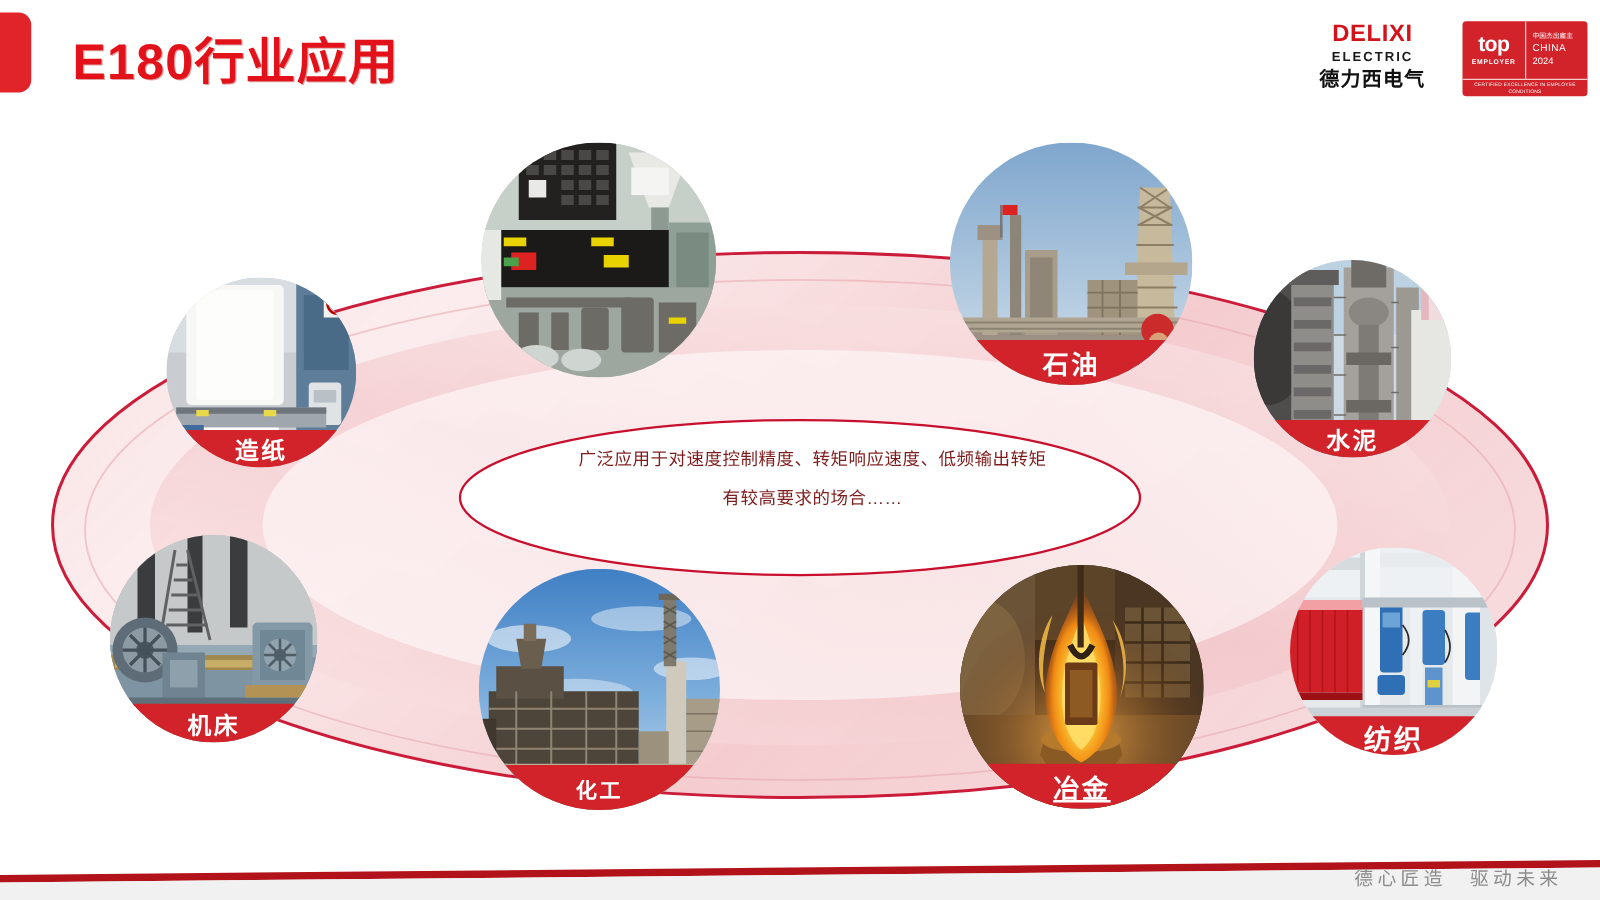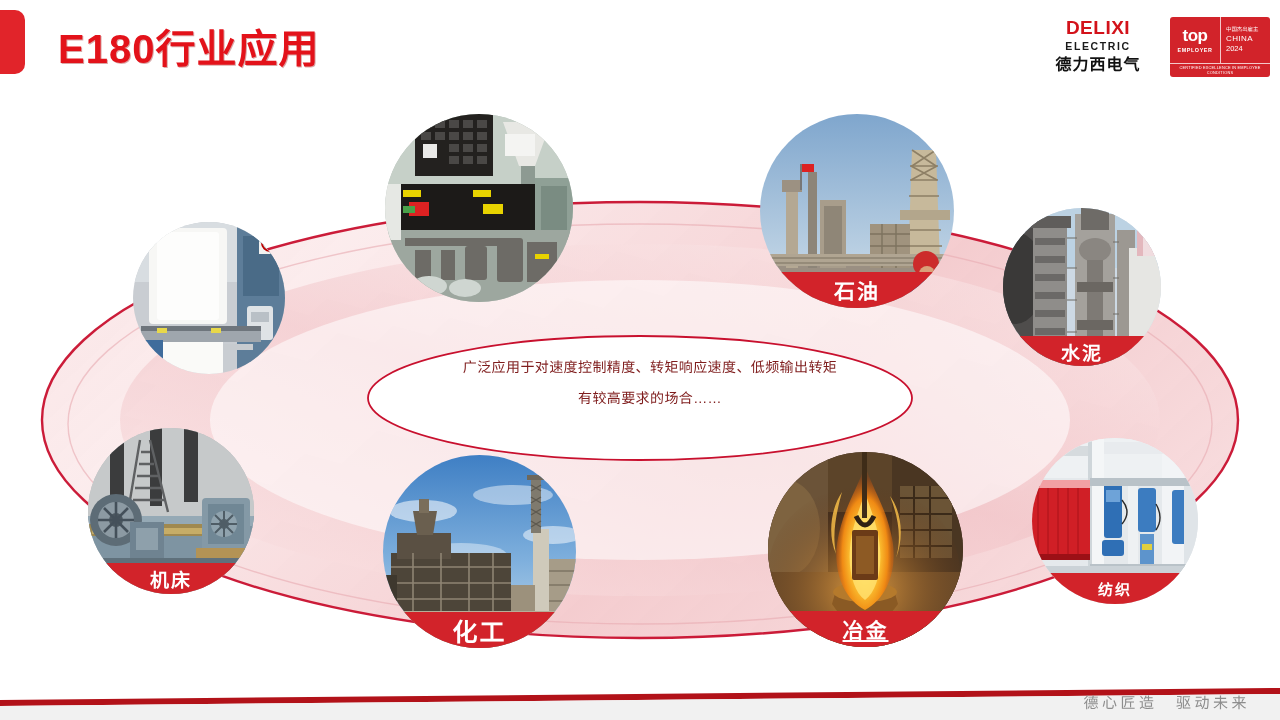--- a/index.html
+++ b/index.html
@@ -168,20 +168,21 @@
       <rect x="126" y="10" width="22" height="22" fill="#f2f2f0"></rect>
       <circle cx="137" cy="21" r="8" fill="#d9d9d6" stroke="#b00" stroke-width="2"></circle>
       <rect x="8" y="104" width="120" height="16" fill="#9fa6ad"></rect>
       <rect x="8" y="104" width="120" height="5" fill="#6e757c"></rect>
       <rect x="12" y="122" width="108" height="6" fill="#c7cbcf"></rect>
       <rect x="30" y="120" width="60" height="32" fill="#fafaf8"></rect>
       <rect x="0" y="118" width="30" height="34" fill="#3f6c9c"></rect>
       <rect x="24" y="106" width="10" height="5" fill="#e8d84a"></rect>
       <rect x="78" y="106" width="10" height="5" fill="#e8d84a"></rect>
     </svg>
+    <div class="label" style="height:30px;font-size:19px;">造纸</div>
   </div>
 
   <div class="node" style="left:385px;top:114px;width:188px;height:188px;">
     <svg class="photo" viewBox="0 0 188 188" preserveAspectRatio="none">
       <rect width="188" height="188" fill="#b8c3bc"></rect>
       <rect x="0" y="0" width="188" height="70" fill="#c6d0c8"></rect>
       <rect x="30" y="0" width="78" height="62" fill="#23211f"></rect>
       <g fill="#4a4846">
         <rect x="36" y="6" width="10" height="8"></rect>
           <rect x="50" y="6" width="10" height="8"></rect>
@@ -390,21 +391,21 @@
                  M148,54 L158,60 M158,54 L148,60 M148,66 L158,72 M158,66 L148,72"></path>
       </g>
       <rect x="144" y="20" width="18" height="5" fill="#6d675b"></rect>
       <rect x="166" y="104" width="27" height="60" fill="#a69c88"></rect>
       <g stroke="#7d7463" stroke-width="1.3">
         <path d="M166,116 L193,116 M166,130 L193,130 M166,146 L193,146"></path>
       </g>
       <rect x="128" y="130" width="24" height="34" fill="#9c917c"></rect>
       <rect x="0" y="156" width="193" height="8" fill="#b8ae98"></rect>
     </svg>
-    <div class="label" style="height:36px;font-size:25px;">化工</div>
+    <div class="label" style="height:36px;font-size:17px;">化工</div>
   </div>
 
   <div class="node" style="left:768px;top:452px;width:195px;height:195px;">
     <svg class="photo" viewBox="0 0 195 195" preserveAspectRatio="none">
       <defs>
         <radialGradient id="flameG" cx="0.5" cy="0.62" r="0.55">
           <stop offset="0%" stop-color="#fff6c8"></stop>
           <stop offset="38%" stop-color="#ffd23a"></stop>
           <stop offset="72%" stop-color="#f08a14"></stop>
           <stop offset="100%" stop-color="#c4480a" stop-opacity="0.2"></stop>
@@ -477,18 +478,18 @@
 
       <rect x="58" y="40" width="108" height="8" fill="#b9c2c8"></rect>
       <rect x="58" y="126" width="108" height="8" fill="#b9c2c8"></rect>
       <rect x="0" y="128" width="166" height="10" fill="#cbd2d7"></rect>
       <g stroke="#2b2b2b" stroke-width="1.4" fill="none">
         <path d="M90,62 q10,12 0,24 M124,66 q8,14 0,26"></path>
       </g>
       <rect x="0" y="138" width="166" height="28" fill="#dfe3e6"></rect>
       <rect x="110" y="106" width="10" height="6" fill="#e0cf3f"></rect>
     </svg>
-    <div class="label" style="height:31px;font-size:15px;margin-top:18px;">纺织</div>
+    <div class="label" style="height:31px;font-size:22px;margin-top:18px;">纺织</div>
   </div>
 
   <div class="footer-slogan">德心匠造　驱动未来</div>
 
 </div>
 
 </body></html>

